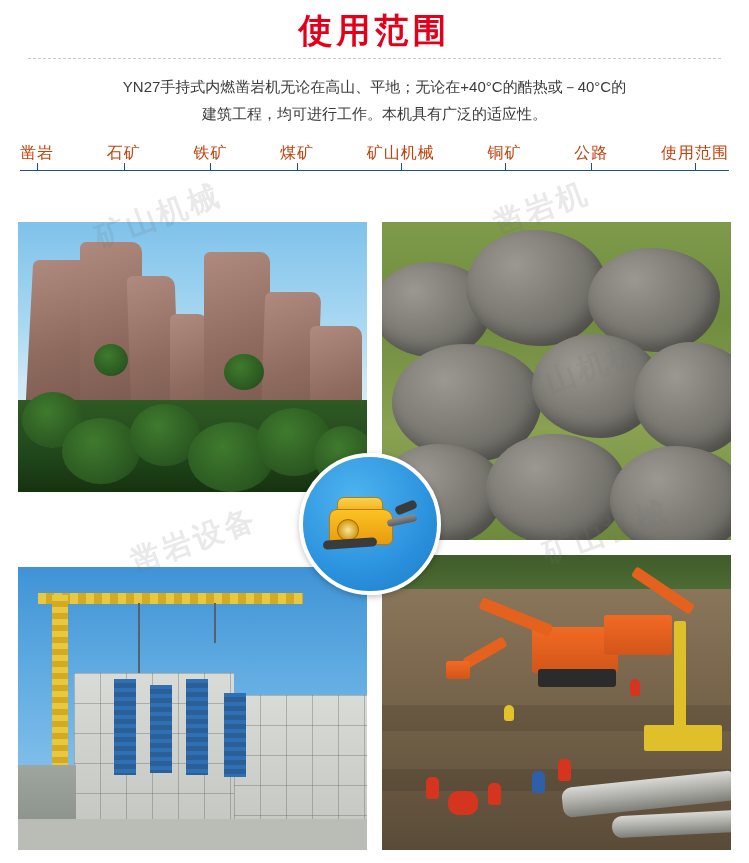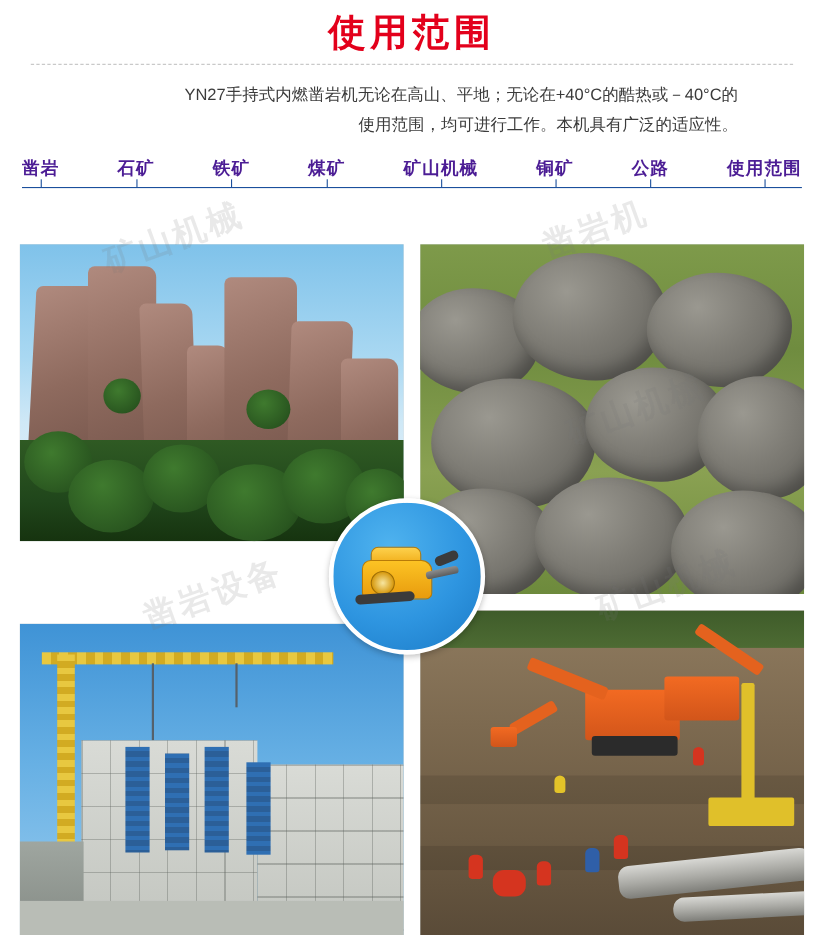--- a/index.html
+++ b/index.html
@@ -32,41 +32,41 @@
   }
 
   .divider {
     margin: 6px 28px 0 28px;
     border-top: 1px dashed #c9c9c9;
   }
 
   
   .desc {
     margin: 14px 78px 0 78px;
-    text-align: right;
+    text-align: center;
     color: #3b3b3b;
     font-size: 15px;
     line-height: 27px;
   }
 
   
   .tags-wrap {
     margin: 16px 16px 0 16px;
     position: relative;
   }
   .tags {
     display: flex;
     justify-content: space-between;
     align-items: flex-end;
     padding: 0 4px;
   }
   .tag {
-    color: #4c1d95;
+    color: #c2410c;
     font-size: 16px;
-    font-weight: bold;
+    font-weight: normal;
     letter-spacing: 1px;
     white-space: nowrap;
     padding-bottom: 6px;
     position: relative;
   }
   .tag::after {
     content: "";
     position: absolute;
     left: 50%;
     bottom: 0;
@@ -264,21 +264,21 @@
 </head>
 <body>
 
 <div class="page">
 
   <div class="title">使用范围</div>
   <div class="divider"></div>
 
   <div class="desc">
     <div>YN27手持式内燃凿岩机无论在高山、平地；无论在+40°C的酷热或－40°C的</div>
-    <div>使用范围，均可进行工作。本机具有广泛的适应性。</div>
+    <div>建筑工程，均可进行工作。本机具有广泛的适应性。</div>
   </div>
 
   <div class="tags-wrap">
     <div class="tags">
       <div class="tag">凿岩</div>
       <div class="tag">石矿</div>
       <div class="tag">铁矿</div>
       <div class="tag">煤矿</div>
       <div class="tag">矿山机械</div>
       <div class="tag">铜矿</div>

